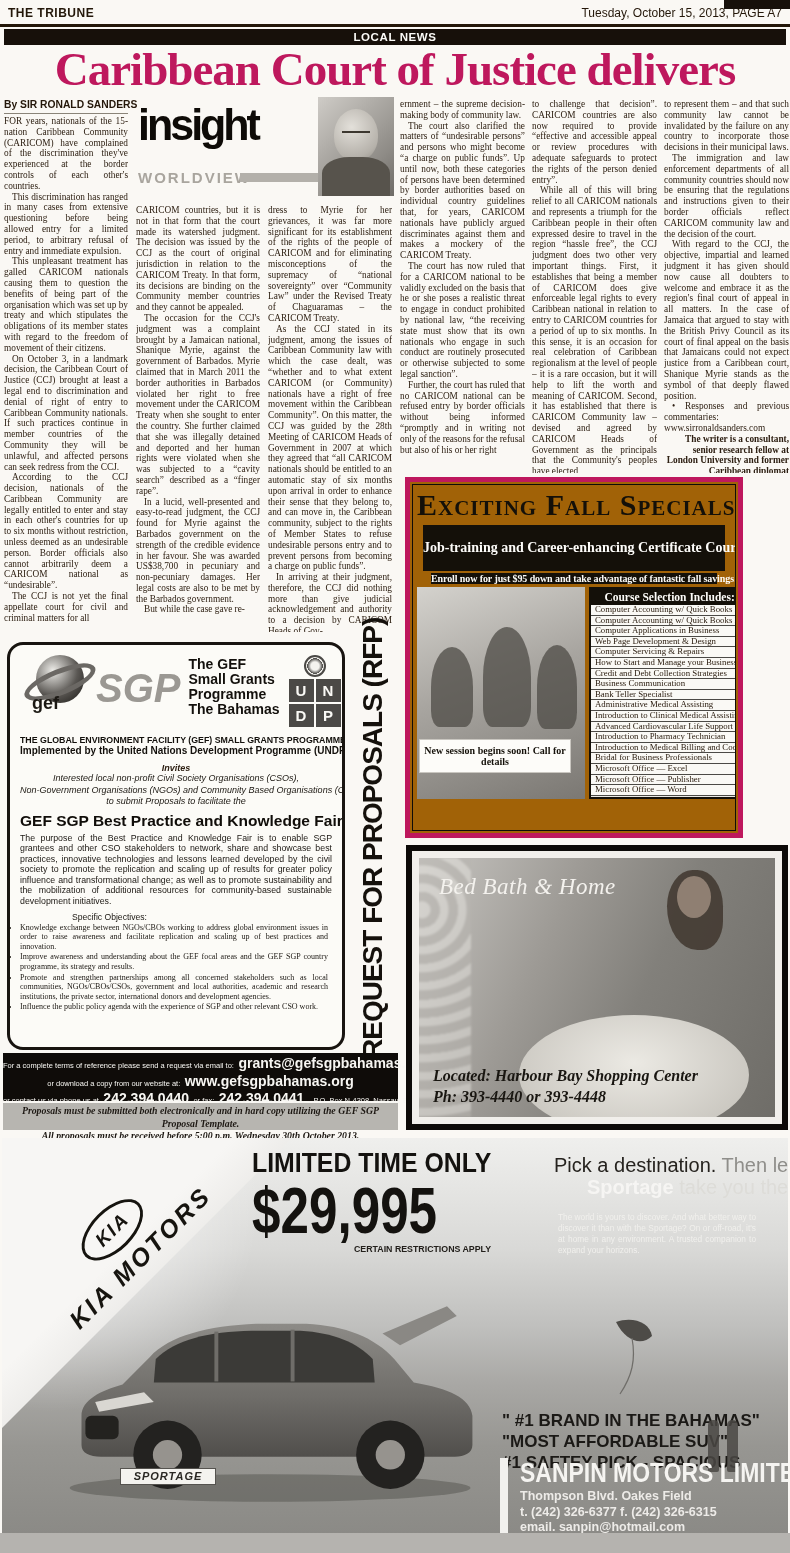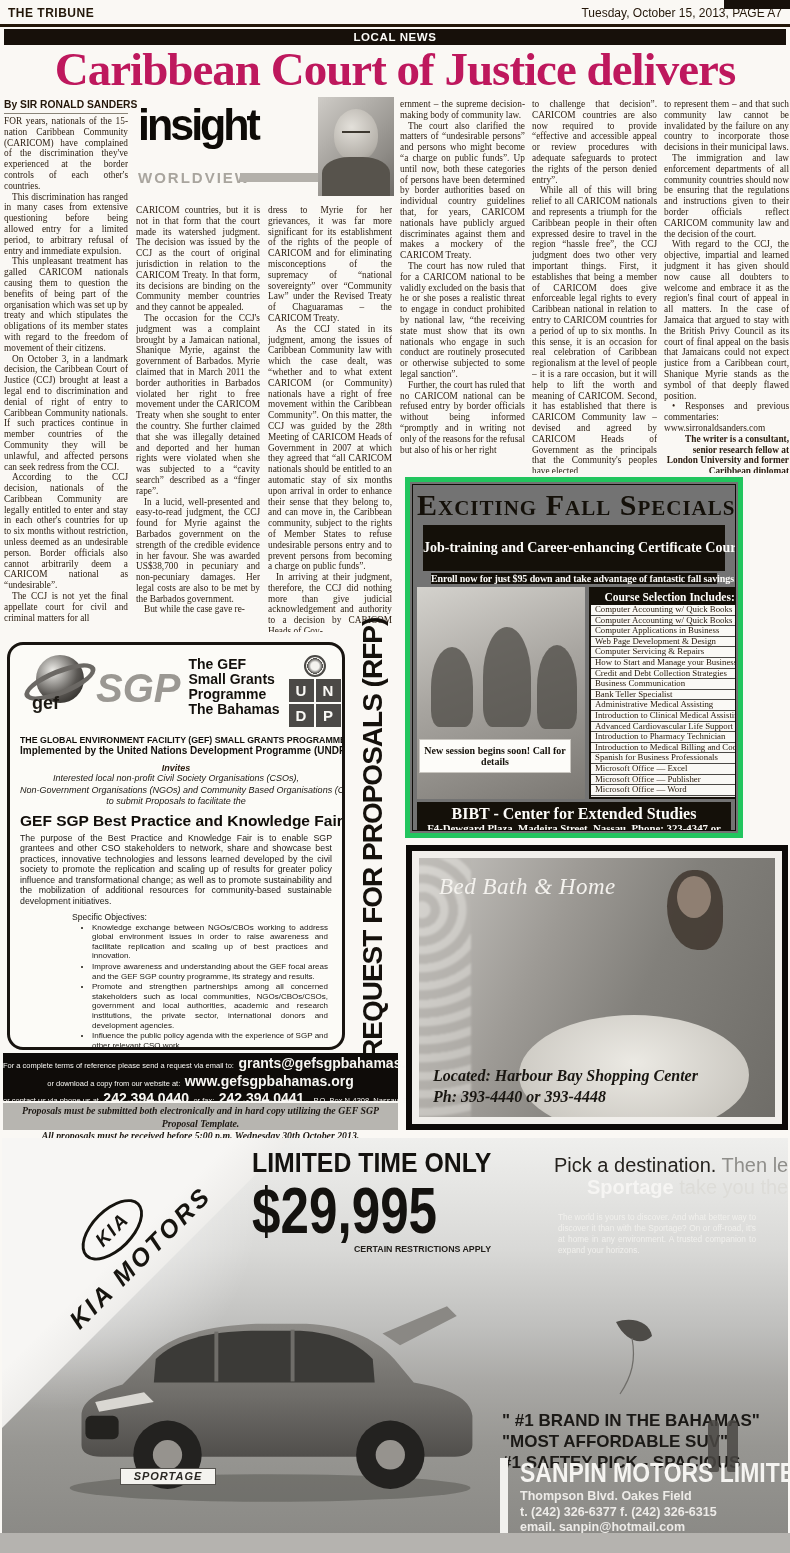--- a/index.html
+++ b/index.html
@@ -45,21 +45,21 @@
   .acol .note{text-indent:8px}
   .acol .credit{font-weight:bold;text-align:right;text-indent:0}
   #col1{left:4px;top:116px;height:516px}
   #col2{left:136px;top:205px;height:427px}
   #col3{left:268px;top:205px;height:427px}
   #col4{left:400px;top:99px;height:374px;width:125px}
   #col5{left:532px;top:99px;height:374px;width:125px}
   #col6{left:664px;top:99px;height:374px;width:125px}
 
   
-  #fall-ad{left:405px;top:477px;width:338px;height:361px;border:5px solid #22c55e;background:#737373}
+  #fall-ad{left:405px;top:477px;width:338px;height:361px;border:5px solid #be185d;background:#a16207}
   #fall-inner{position:absolute;inset:2px;border:1px solid #0f0c08;padding:2px 4px;overflow:hidden}
   #fall-title{text-align:center;font-variant:small-caps;font-weight:bold;font-size:30px;line-height:36px;
               letter-spacing:1px;color:#141009;white-space:nowrap}
   #fall-sub{background:#141009;color:#fdfcf9;font-weight:bold;font-size:14px;text-align:center;
             margin:2px 6px;padding:15px 0;white-space:nowrap}
   #fall-enroll{background:#141009;color:#fdfcf9;font-weight:bold;font-size:10px;text-align:center;
             margin:2px 14px;padding:0 0;letter-spacing:-.1px;white-space:nowrap}
   #fall-row{display:flex;gap:4px;margin-top:3px;height:212px}
   #classroom-photo{position:relative;width:168px;height:212px;flex:none;
             background:linear-gradient(160deg,#d4d2cd 0%,#a8a5a0 45%,#7b7873 100%)}
@@ -97,22 +97,22 @@
   #undp-grid span{display:block;width:25px;height:23px;background:#4b4946;color:#faf9f5;
            font-family:"Liberation Sans",sans-serif;font-weight:bold;font-size:15px;line-height:23px;text-align:center}
   .gef-h1{font-family:"Liberation Sans",sans-serif;font-weight:bold;font-size:8.8px;white-space:nowrap;color:#13100c;margin-top:8px}
   .gef-h2{font-family:"Liberation Sans",sans-serif;font-weight:bold;font-size:10px;white-space:nowrap;color:#13100c}
   #gef-invites{font-family:"Liberation Sans",sans-serif;font-weight:bold;font-style:italic;font-size:9px;margin-top:7px}
   .gef-inv{font-family:"Liberation Sans",sans-serif;font-style:italic;font-size:9px;line-height:11.5px;color:#1c1812;white-space:nowrap}
   #gef-fair{font-family:"Liberation Sans",sans-serif;font-weight:bold;font-size:15.5px;white-space:nowrap;
            color:#100d09;margin:4px 0 3px}
   #gef-purpose{font-family:"Liberation Sans",sans-serif;font-size:8.8px;line-height:10.6px;text-align:justify;color:#1b1712}
   #gef-obj-label{font-family:"Liberation Sans",sans-serif;font-size:8.6px;text-align:left;margin:5px 0 1px 52px;color:#1b1712}
-  #gef-objectives{list-style:disc;text-align:justify;margin-left:72px;margin-right:4px;
-           font-family:Liberation Sans, sans-serif;font-size:8px;line-height:9.6px;color:#1b1712}
+  #gef-objectives{list-style:disc;text-align:justify;margin-right:4px;
+           font-family:Liberation Serif, serif;font-size:8px;line-height:9.6px;color:#1b1712}
   #gef-objectives li{margin-bottom:1px}
   #gef-rfp{position:absolute;left:344px;top:421px;width:415px;height:52px;transform:rotate(-90deg);
            transform-origin:top left;font-family:"Liberation Sans",sans-serif;font-weight:bold;font-size:28px;
            letter-spacing:-1px;line-height:52px;text-align:center;color:#15110c;white-space:nowrap}
   #gef-contact{position:absolute;left:0;top:415px;width:395px;height:48px;background:#0f0c09;color:#f7f6f2;
            text-align:center;padding-top:3px;font-family:"Liberation Sans",sans-serif}
   #gef-contact .small{font-size:7.5px}
   #gef-contact .big{font-size:14px;font-weight:bold}
   #gef-contact div{line-height:14.5px;white-space:nowrap}
   #gef-deadline{position:absolute;left:0;top:465px;width:395px;height:27px;background:#b7b5b0;
@@ -279,30 +279,26 @@
               <div class="course-row">Computer Servicing &amp; Repairs</div>
               <div class="course-row">How to Start and Manage your Business</div>
               <div class="course-row">Credit and Debt Collection Strategies</div>
               <div class="course-row">Business Communication</div>
               <div class="course-row">Bank Teller Specialist</div>
               <div class="course-row">Administrative Medical Assisting</div>
               <div class="course-row">Introduction to Clinical Medical Assisting</div>
               <div class="course-row">Advanced Cardiovascular Life Support</div>
               <div class="course-row">Introduction to Pharmacy Technician</div>
               <div class="course-row">Introduction to Medical Billing and Coding</div>
-              <div class="course-row">Spanish for Business Professionals</div>
+              <div class="course-row">Bridal for Business Professionals</div>
               <div class="course-row">Microsoft Office — Excel</div>
               <div class="course-row">Microsoft Office — Publisher</div>
               <div class="course-row">Microsoft Office — Word</div>
             </div>
         </div>
-      </div>
-      <div id="fall-footer">
-        <div id="fall-school">BIBT - Center for Extended Studies</div>
-        <div id="fall-address">F4-Dewgard Plaza, Madeira Street, Nassau. Phone: 323-4347 or 323-2448</div>
       </div>
     </div>
   </div>
 
   <div id="gef-ad" class="abs">
     <div id="gef-box">
       <div id="gef-logo-row">
         <div id="gef-globe">
           <span class="sphere"></span>
           <span class="ring"></span>

